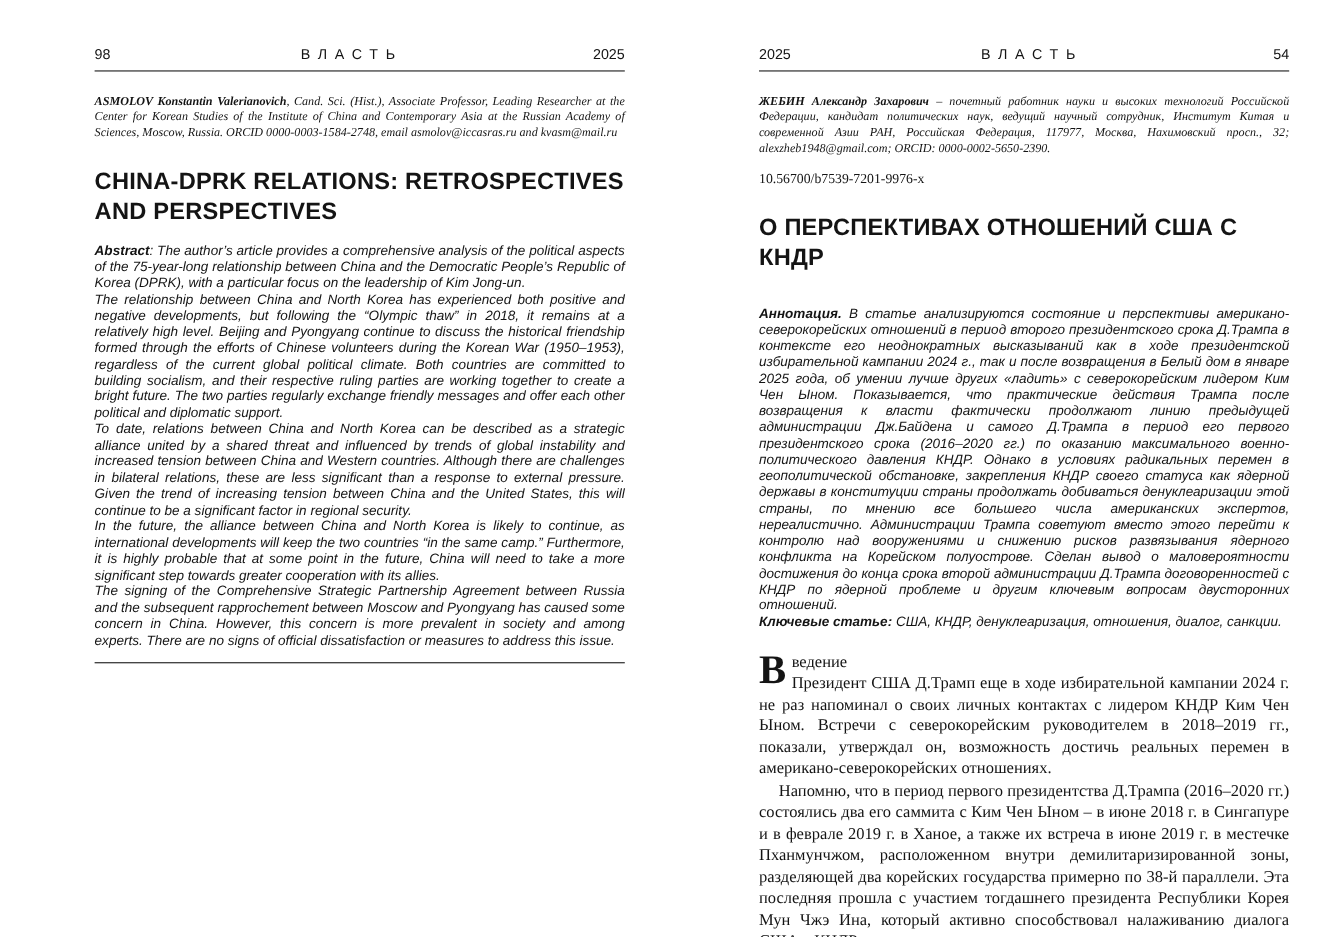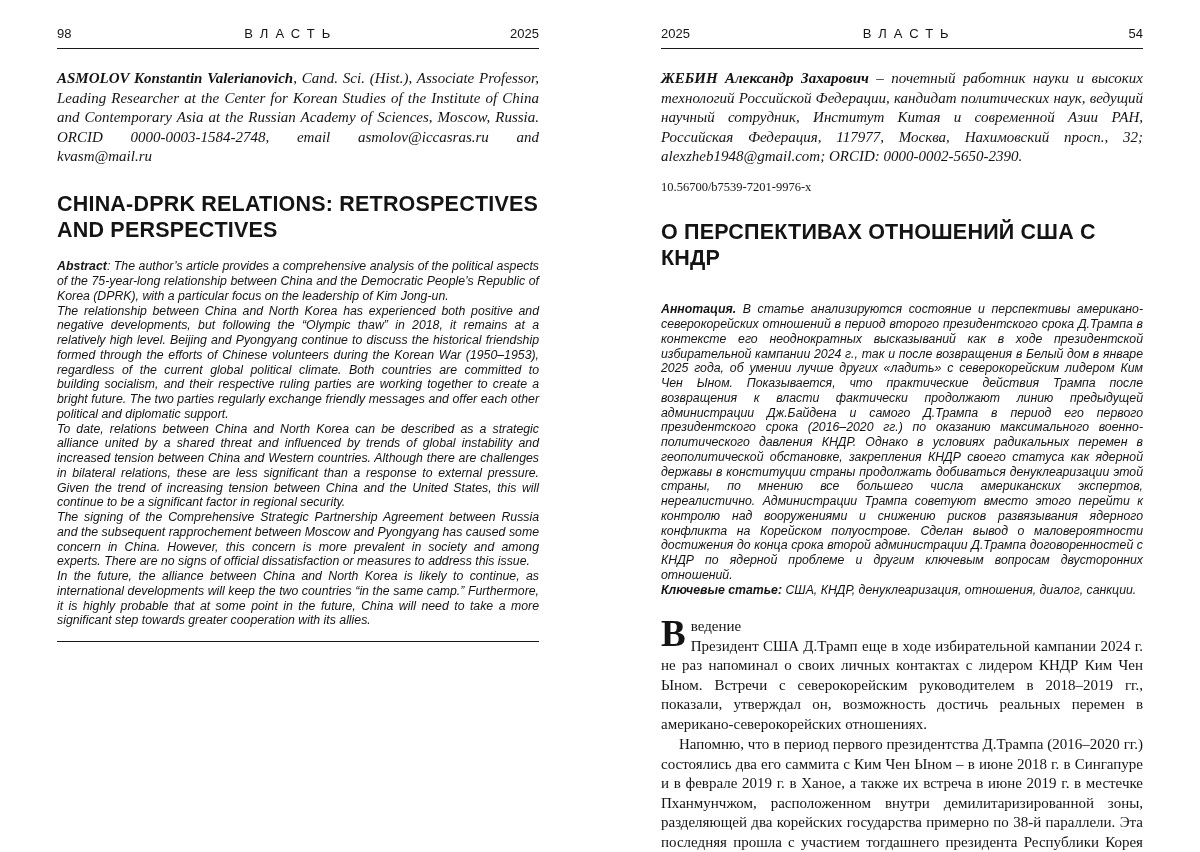--- a/index.html
+++ b/index.html
@@ -2,33 +2,33 @@
 <html><head>
 <meta charset="utf-8">
 <style>
   * { margin:0; padding:0; box-sizing:border-box; }
   html,body { background:#e9e9e9; }
   body { font-family:"Liberation Serif", serif; color:#141414; }
   .spread {
     position:relative; width:1200px; height:852px; background:#ffffff;
     overflow:hidden; margin:0 auto;
   }
-  .page { position:absolute; top:26px; width:482px; }
+  .page { position:absolute; top:42px; width:482px;margin-left:29px; }
   .page-left  { left:57px; }
   .page-right { left:661px; }
 
   .runhead {
     display:flex; justify-content:space-between; align-items:baseline;
     border-bottom:1.3px solid #1a1a1a; padding-bottom:7px;
     font-family:"Liberation Sans", sans-serif; font-size:13px;
   }
   .runhead .journal { letter-spacing:7px; }
 
   .authors {
-    margin-top:20px; font-style:italic; font-size:15px; line-height:1.3;
+    margin-top:20px; font-style:italic; font-size:11px; line-height:1.3;
     text-align:justify;
   }
   .authors .name { font-weight:bold; }
 
   .doi { margin-top:13px; text-align:left; font-size:12.5px; }
 
   .title {
     margin-top:24px; font-family:"Liberation Sans", sans-serif;
     font-weight:bold; font-size:21.5px; line-height:1.25; letter-spacing:0.2px;
   }
@@ -65,22 +65,22 @@
     <div class="authors">
       <span class="name">ASMOLOV Konstantin Valerianovich</span><span>, Cand. Sci. (Hist.), Associate Professor, Leading Researcher at the Center for Korean Studies of the Institute of China and Contemporary Asia at the Russian Academy of Sciences, Moscow, Russia. ORCID 0000-0003-1584-2748, email asmolov@iccasras.ru and kvasm@mail.ru</span>
     </div>
 
     <div class="title">CHINA-DPRK RELATIONS: RETROSPECTIVES AND PERSPECTIVES</div>
 
     <div class="abstract">
       <p><span class="label">Abstract</span><span>: The author’s article provides a comprehensive analysis of the political aspects of the 75-year-long relationship between China and the Democratic People’s Republic of Korea (DPRK), with a particular focus on the leadership of Kim Jong-un.</span></p>
       <p>The relationship between China and North Korea has experienced both positive and negative developments, but following the “Olympic thaw” in 2018, it remains at a relatively high level. Beijing and Pyongyang continue to discuss the historical friendship formed through the efforts of Chinese volunteers during the Korean War (1950–1953), regardless of the current global political climate. Both countries are committed to building socialism, and their respective ruling parties are working together to create a bright future. The two parties regularly exchange friendly messages and offer each other political and diplomatic support.</p>
       <p>To date, relations between China and North Korea can be described as a strategic alliance united by a shared threat and influenced by trends of global instability and increased tension between China and Western countries. Although there are challenges in bilateral relations, these are less significant than a response to external pressure. Given the trend of increasing tension between China and the United States, this will continue to be a significant factor in regional security.</p>
+      <p>In the future, the alliance between China and North Korea is likely to continue, as international developments will keep the two countries “in the same camp.” Furthermore, it is highly probable that at some point in the future, China will need to take a more significant step towards greater cooperation with its allies.</p>
       <p>The signing of the Comprehensive Strategic Partnership Agreement between Russia and the subsequent rapprochement between Moscow and Pyongyang has caused some concern in China. However, this concern is more prevalent in society and among experts. There are no signs of official dissatisfaction or measures to address this issue.</p>
-      <p>In the future, the alliance between China and North Korea is likely to continue, as international developments will keep the two countries “in the same camp.” Furthermore, it is highly probable that at some point in the future, China will need to take a more significant step towards greater cooperation with its allies.</p>
     </div>
 
     <div class="rule-bottom"></div>
   </div>
 
   <div class="page page-right">
     <div class="runhead">
       <span>2025</span>
       <span class="journal">ВЛАСТЬ</span>
       <span>54</span>

